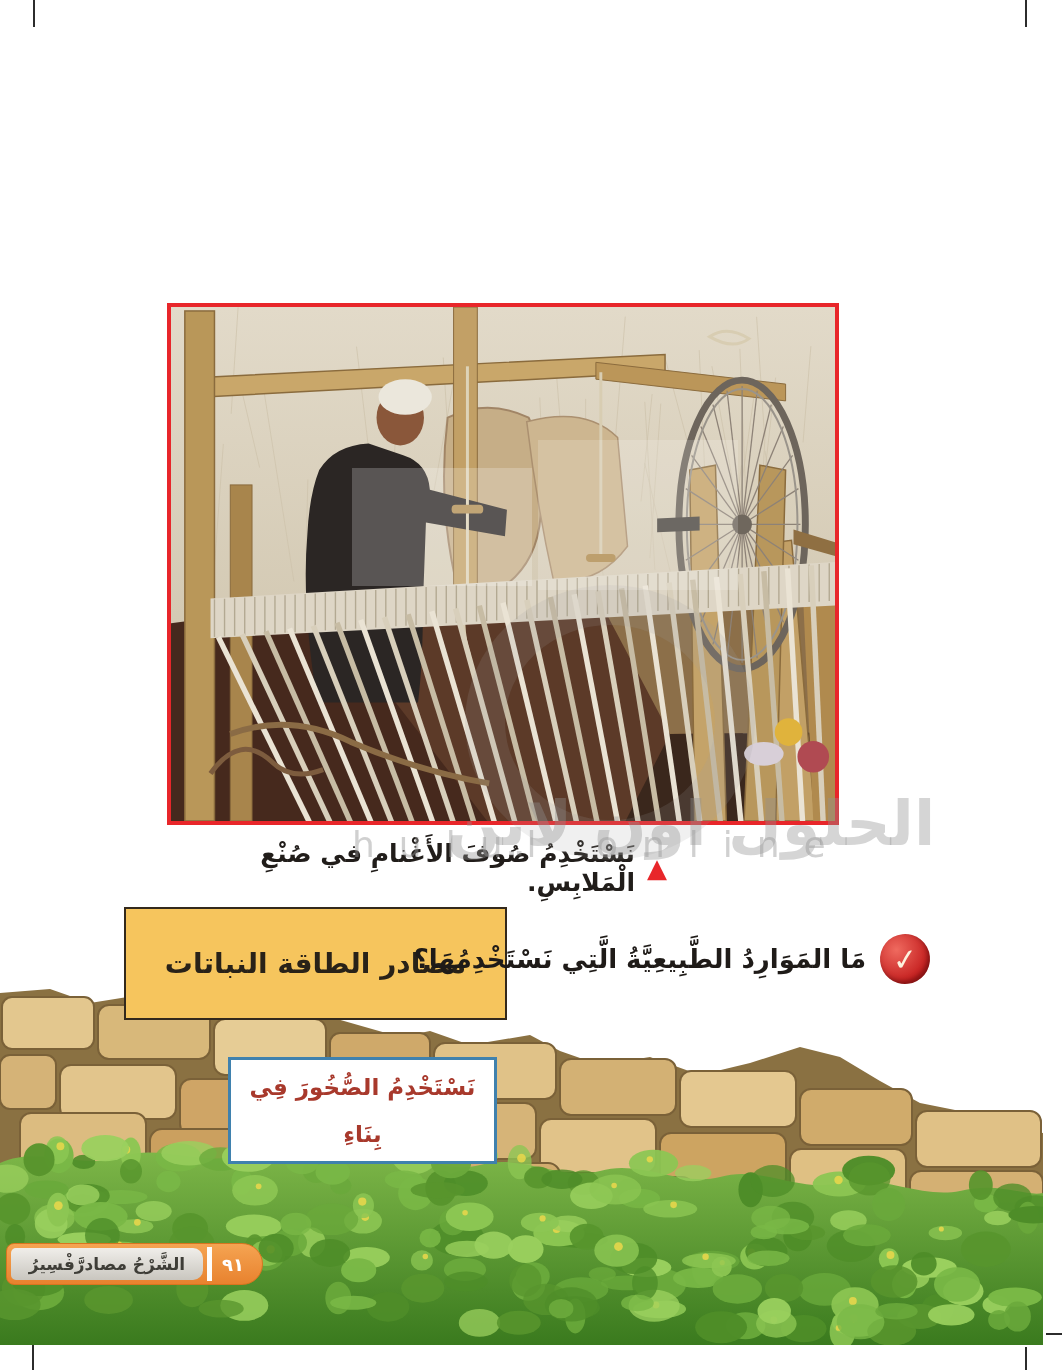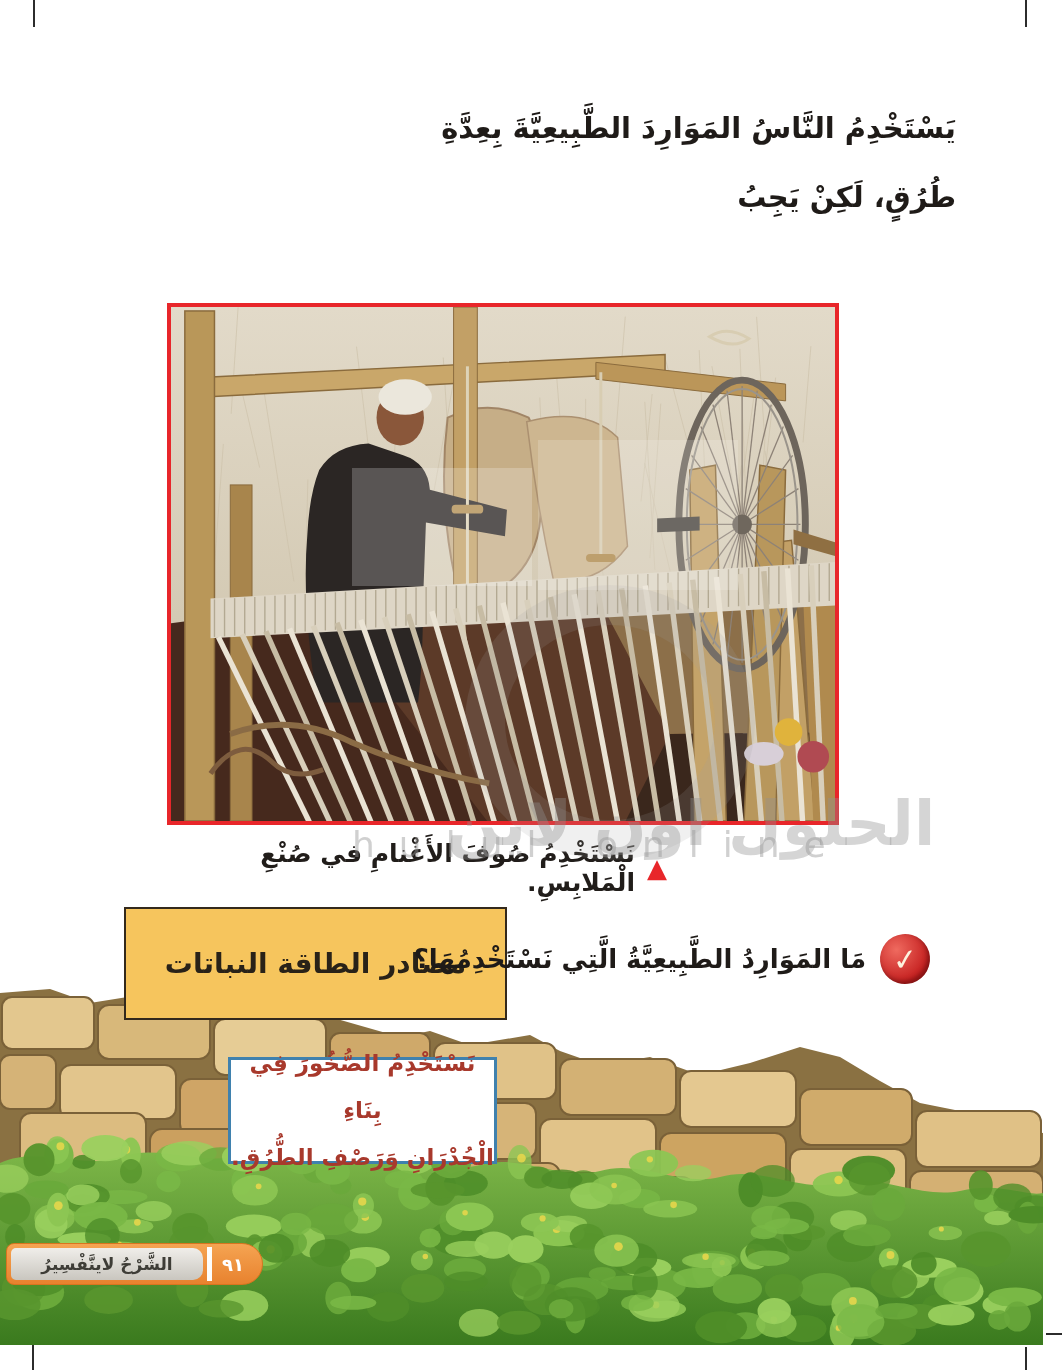--- a/index.html
+++ b/index.html
@@ -77,21 +77,20 @@
 <div class="page">
 
   <div class="crop" style="left:33px;top:0;width:2px;height:27px;"></div>
   <div class="crop" style="left:1025px;top:0;width:2px;height:27px;"></div>
   <div class="crop" style="left:0;top:1336px;width:25px;height:2px;"></div>
   <div class="crop" style="left:32px;top:1345px;width:2px;height:25px;"></div>
   <div class="crop" style="left:1046px;top:1333px;width:16px;height:2px;"></div>
   <div class="crop" style="left:1025px;top:1347px;width:2px;height:23px;"></div>
 
   <div class="intro">
-    <div>يَسْتَخْدِمُ النَّاسُ المَوَارِدَ الطَّبِيعِيَّةَ بِعِدَّةِ طُرُقٍ، لَكِنْ يَجِبُ</div>
   </div>
 
   <figure class="photo" style="margin:0;">
     <svg viewBox="0 0 672 520" preserveAspectRatio="none">
       <defs>
         <linearGradient id="wallGrad" x1="0" y1="0" x2="0" y2="1">
           <stop offset="0" stop-color="#e2dac9"></stop>
           <stop offset="0.6" stop-color="#d4cab4"></stop>
           <stop offset="1" stop-color="#c8bda5"></stop>
         </linearGradient>
@@ -581,25 +580,24 @@
     <div>مصادر الطاقة النباتات</div>
   </div>
 
   <div class="question">
     <span class="check-circle">✓</span>
     <span>مَا المَوَارِدُ الطَّبِيعِيَّةُ الَّتِي نَسْتَخْدِمُهَا؟</span>
   </div>
 
   <div class="callout">
     <div>نَسْتَخْدِمُ الصُّخُورَ فِي بِنَاءِ</div>
-    <div>الْجُدْرَانِ وَرَصْفِ الطُّرُقِ.</div>
   </div>
 
   <div class="footer-tab">
-    <div class="tab-label">الشَّرْحُ لاينَّفْسِيرُ</div>
+    <div class="tab-label">الشَّرْحُ مصادرَّفْسِيرُ</div>
     <div class="tab-sep"></div>
     <div class="tab-num">٩١</div>
   </div>
 
   <div class="wm wm-ring"></div>
   <div class="wm wm-box1"></div>
   <div class="wm wm-box2"></div>
   <div class="wm wm-ar">الحلول اون لاين</div>
   <div class="wm wm-en">hulul online</div>
 

